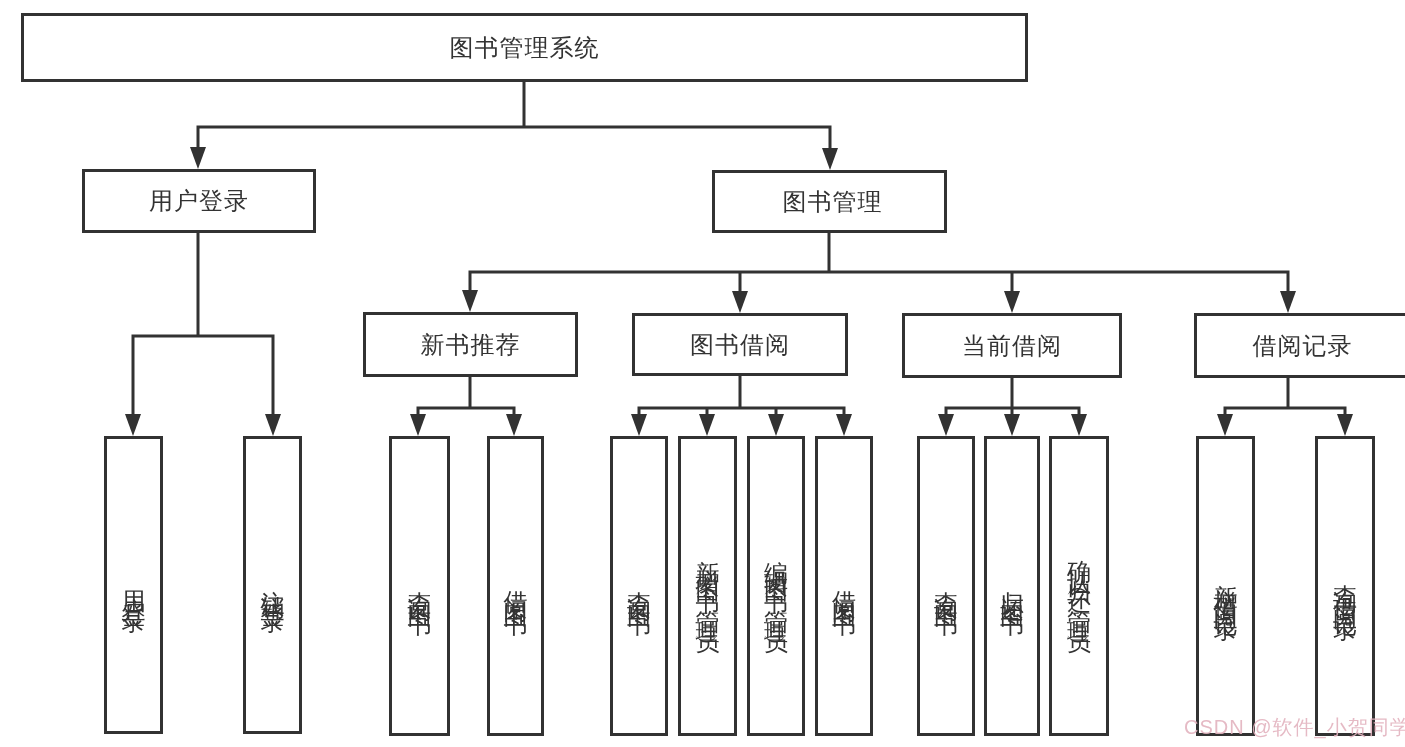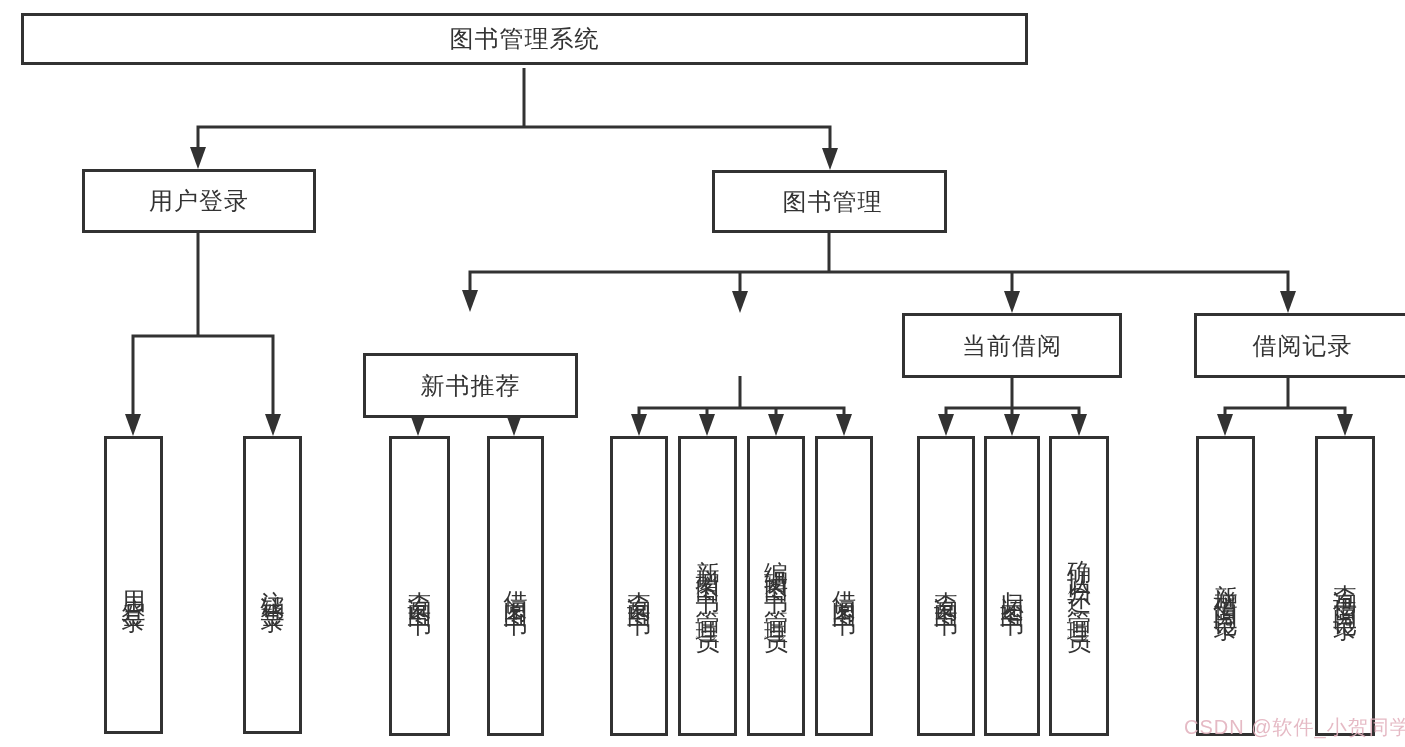--- a/index.html
+++ b/index.html
@@ -88,33 +88,36 @@
       <polygon points="776,436 768,414 784,414"></polygon>
       <polygon points="844,436 836,414 852,414"></polygon>
       <polygon points="946,436 938,414 954,414"></polygon>
       <polygon points="1012,436 1004,414 1020,414"></polygon>
       <polygon points="1079,436 1071,414 1087,414"></polygon>
       <polygon points="1225,436 1217,414 1233,414"></polygon>
       <polygon points="1345,436 1337,414 1353,414"></polygon>
     </g>
   </svg>
 
-  <div class="node" style="left:21px;top:13px;width:1007px;height:52px;">
+  <div class="node" style="left:21px;top:13px;width:1007px;height:69px;">
     <span>图书管理系统</span>
   </div>
 
   <div class="node" style="left:82px;top:169px;width:234px;height:64px;">
     <span>用户登录</span>
   </div>
   <div class="node" style="left:712px;top:170px;width:235px;height:63px;padding-left:6px;">
     <span>图书管理</span>
   </div>
 
-  <div class="node" style="left:363px;top:312px;width:215px;height:65px;margin-top:41px;">
+  <div class="node" style="left:363px;top:312px;width:215px;height:65px;">
     <span>新书推荐</span>
+  </div>
+  <div class="node" style="left:632px;top:313px;width:216px;height:63px;">
+    <span>图书借阅</span>
   </div>
   <div class="node" style="left:902px;top:313px;width:220px;height:65px;align-items:center;">
     <span>当前借阅</span>
   </div>
   <div class="node" style="left:1179px;top:313px;width:217px;height:65px;margin-left:15px;">
     <span>借阅记录</span>
   </div>
 
   <div class="leaf" style="left:104px;width:59px;height:298px;">
     <span>用户登录</span>

